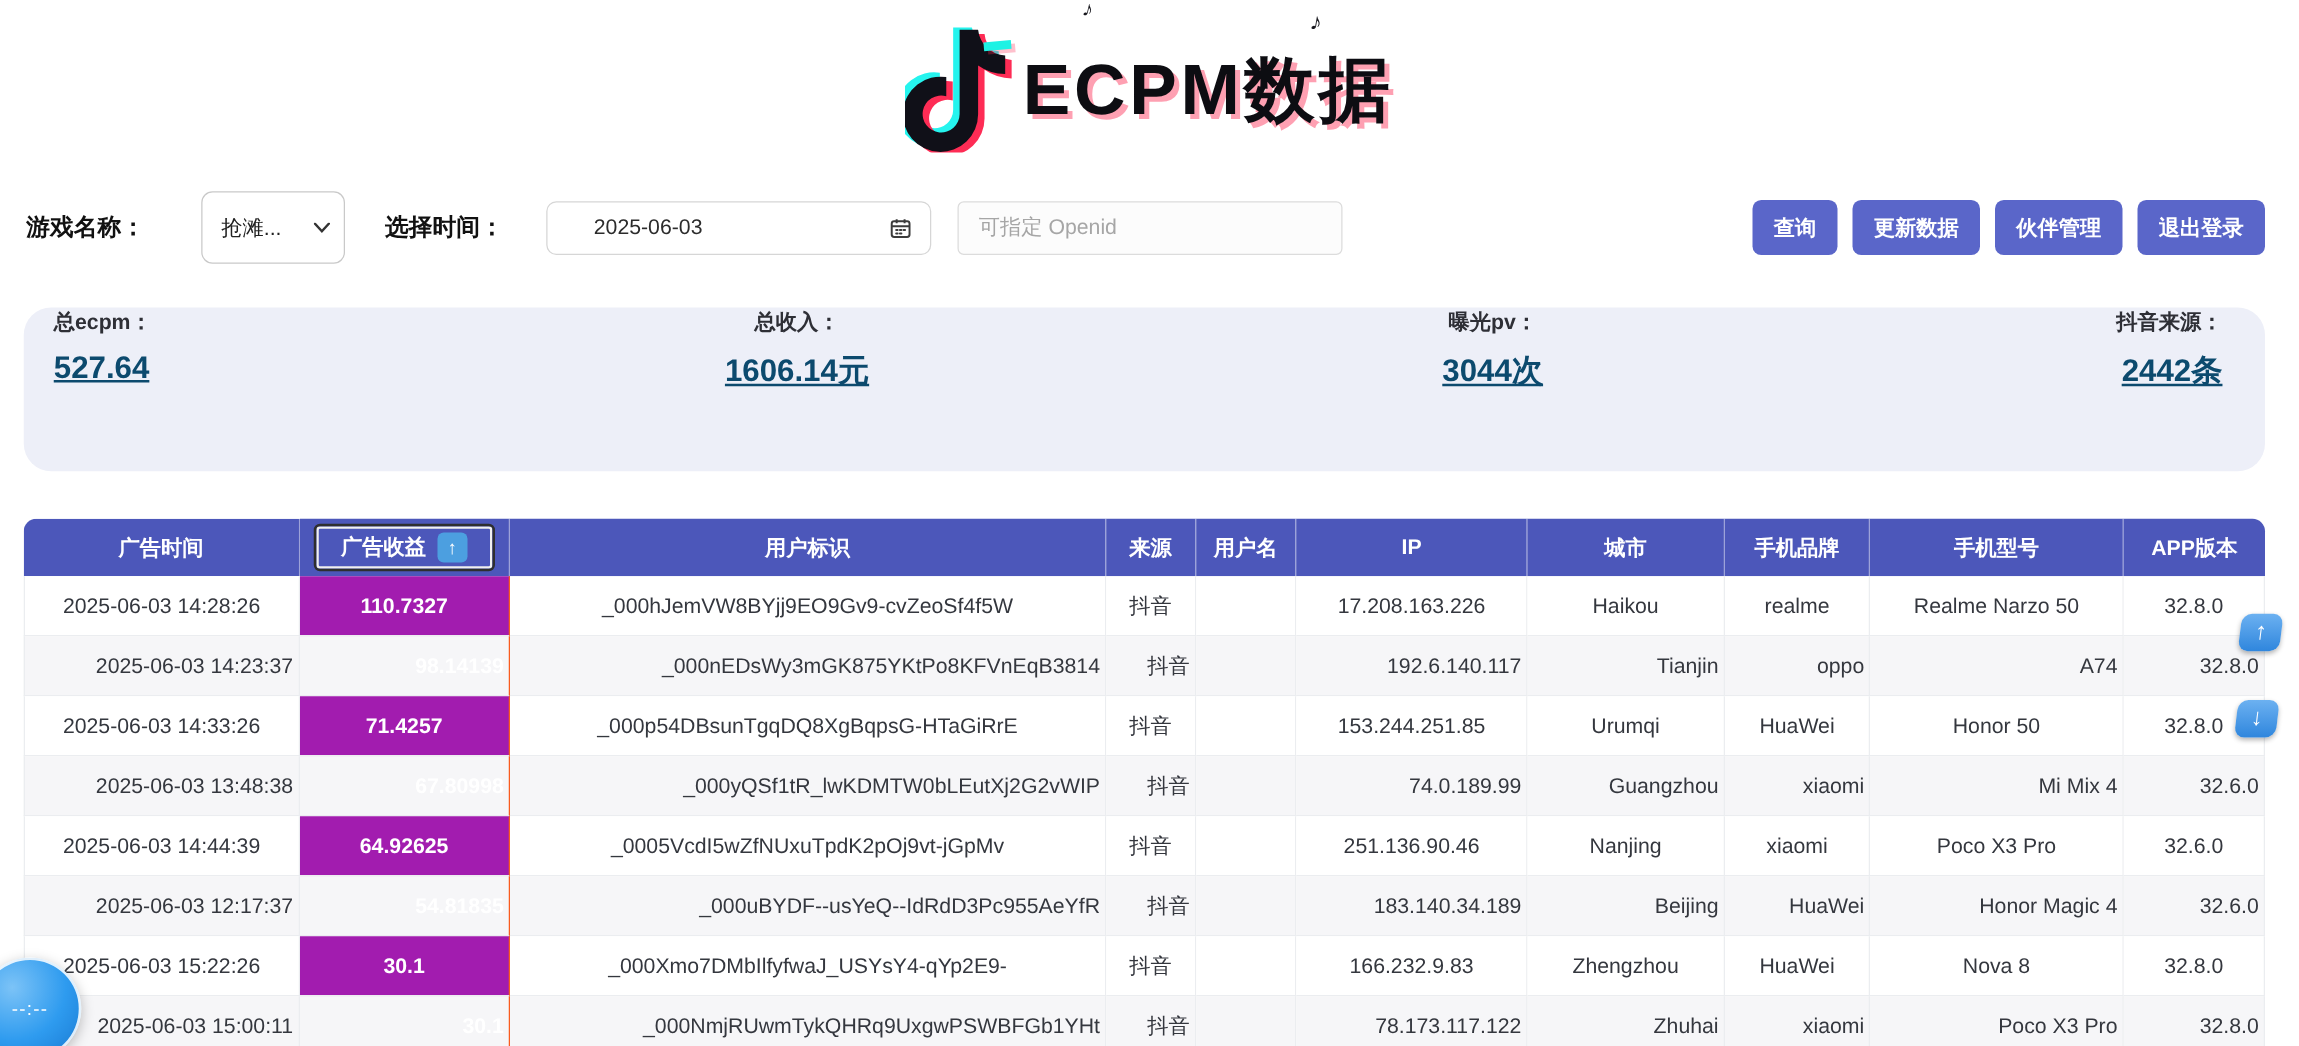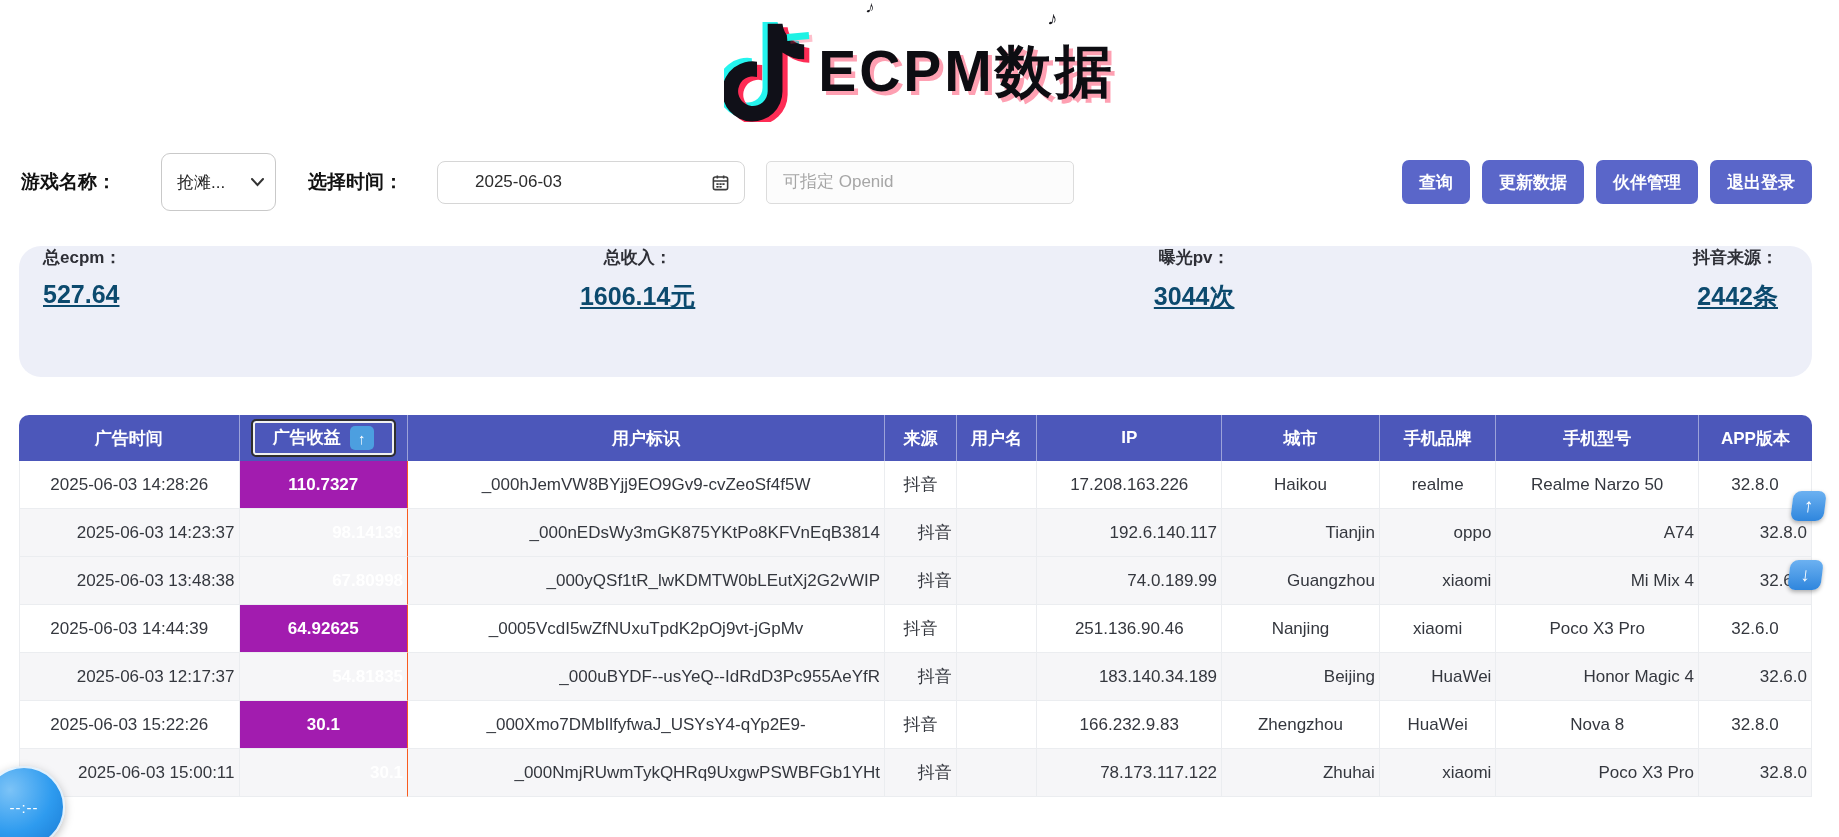--- a/index.html
+++ b/index.html
@@ -217,20 +217,32 @@
         <td class="revenue">98.14139</td>
         <td>_000nEDsWy3mGK875YKtPo8KFVnEqB3814</td>
         <td>抖音</td>
         <td></td>
         <td>192.6.140.117</td>
         <td>Tianjin</td>
         <td>oppo</td>
         <td>A74</td>
         <td>32.8.0</td>
       </tr>
+      <tr>
+        <td>2025-06-03 14:33:26</td>
+        <td class="revenue">71.4257</td>
+        <td>_000p54DBsunTgqDQ8XgBqpsG-HTaGiRrE</td>
+        <td>抖音</td>
+        <td></td>
+        <td>153.244.251.85</td>
+        <td>Urumqi</td>
+        <td>HuaWei</td>
+        <td>Honor 50</td>
+        <td>32.8.0</td>
+      </tr>
       <tr class="alt">
         <td>2025-06-03 13:48:38</td>
         <td class="revenue">67.80998</td>
         <td>_000yQSf1tR_lwKDMTW0bLEutXj2G2vWIP</td>
         <td>抖音</td>
         <td></td>
         <td>74.0.189.99</td>
         <td>Guangzhou</td>
         <td>xiaomi</td>
         <td>Mi Mix 4</td>

